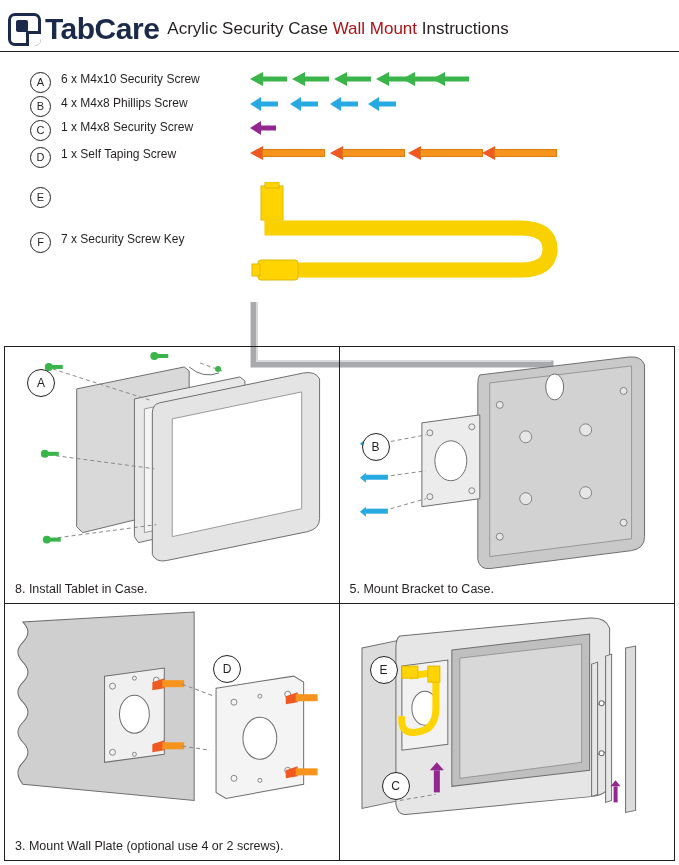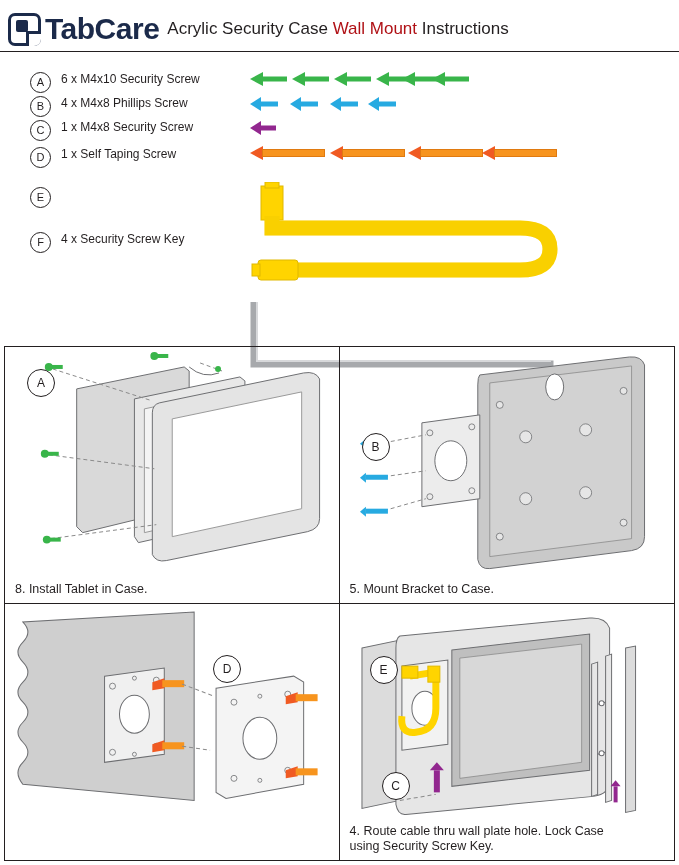--- a/index.html
+++ b/index.html
@@ -329,21 +329,21 @@
       <path d="M22,34 L22,46 L270,46 Q300,46 300,67 Q300,88 270,88 L46,88" fill="none" stroke="#ffd400" stroke-width="15" stroke-linecap="butt"></path>
       <path d="M22,34 L22,46 L270,46 Q300,46 300,67 Q300,88 270,88 L46,88" fill="none" stroke="#e8c200" stroke-width="15" stroke-linecap="butt" opacity="0.25"></path>
 
       <rect x="8" y="78" width="40" height="20" rx="3" fill="#ffd400" stroke="#e0b800" stroke-width="1"></rect>
       <rect x="2" y="82" width="8" height="12" fill="#ffd400" stroke="#e0b800" stroke-width="1"></rect>
     </svg>
   </div>
 
   <div class="part-row" style="left:30px; top:180px;">
     <div class="circle-label">F</div>
-    <div class="part-text">4 x Security Screw Key</div>
+    <div class="part-text">7 x Security Screw Key</div>
   </div>
   <div class="hw-wrap hexkey" style="left:240px; top:250px;">
     <svg width="320" height="80" viewBox="0 0 320 80">
       <path d="M14,0 L14,62 L310,62" fill="none" stroke="#a7a9ac" stroke-width="7" stroke-linecap="square"></path>
       <path d="M17,0 L17,59 L310,59" fill="none" stroke="#d7d8da" stroke-width="2" stroke-linecap="square"></path>
     </svg>
   </div>
 </div>
 
 <div class="steps">
@@ -477,20 +477,21 @@
         <g>
           <polygon points="282,92 294,88 294,98 282,100" fill="#f05a22"></polygon>
           <rect x="292," y="0" width="0" height="0"></rect>
           <rect x="292" y="90" width="22" height="7" fill="#f7941e"></rect>
           <polygon points="282,166 294,162 294,172 282,174" fill="#f05a22"></polygon>
           <rect x="292" y="164" width="22" height="7" fill="#f7941e"></rect>
         </g>
       </svg>
     </div>
     <div class="badge" style="left:208px; top:51px;">D</div>
+    <div class="step-caption">3. Mount Wall Plate (optional use 4 or 2 screws).</div>
   </div>
 
   <div class="step">
     <div class="step-art">
       <svg viewBox="0 0 335 256" preserveAspectRatio="none">
 
         <path d="M22,44 L60,36 L60,196 L22,204 Z" fill="#dcdcdc" stroke="#6d6e71" stroke-width="1"></path>
         <path d="M60,32 L250,14 Q266,13 270,24 L270,176 Q270,190 254,192 L66,210 Q58,211 56,200 L56,44 Q56,34 60,32 Z" fill="#e6e6e6" stroke="#6d6e71" stroke-width="1"></path>
         <path d="M112,46 L250,30 L250,166 L112,182 Z" fill="#bfbfbf" stroke="#6d6e71" stroke-width="1"></path>
         <path d="M120,54 L242,40 L242,158 L120,174 Z" fill="#d8d8d8" stroke="#8a8a8a" stroke-width="0.8"></path>
@@ -520,17 +521,15 @@
           <circle cx="262" cy="149" r="2.5" fill="#ffffff"></circle>
         </g>
         <g>
           <rect x="274" y="182" width="4" height="16" fill="#92278f"></rect>
           <polygon points="271,182 281,182 276,176" fill="#92278f"></polygon>
         </g>
       </svg>
     </div>
     <div class="badge" style="left:30px; top:52px;">E</div>
     <div class="badge" style="left:42px; top:168px;">C</div>
-    <div class="step-caption">4. Route cable thru wall plate hole. Lock Case
-    using Security Screw Key.</div>
   </div>
 
 </div>
 
 </body></html>

